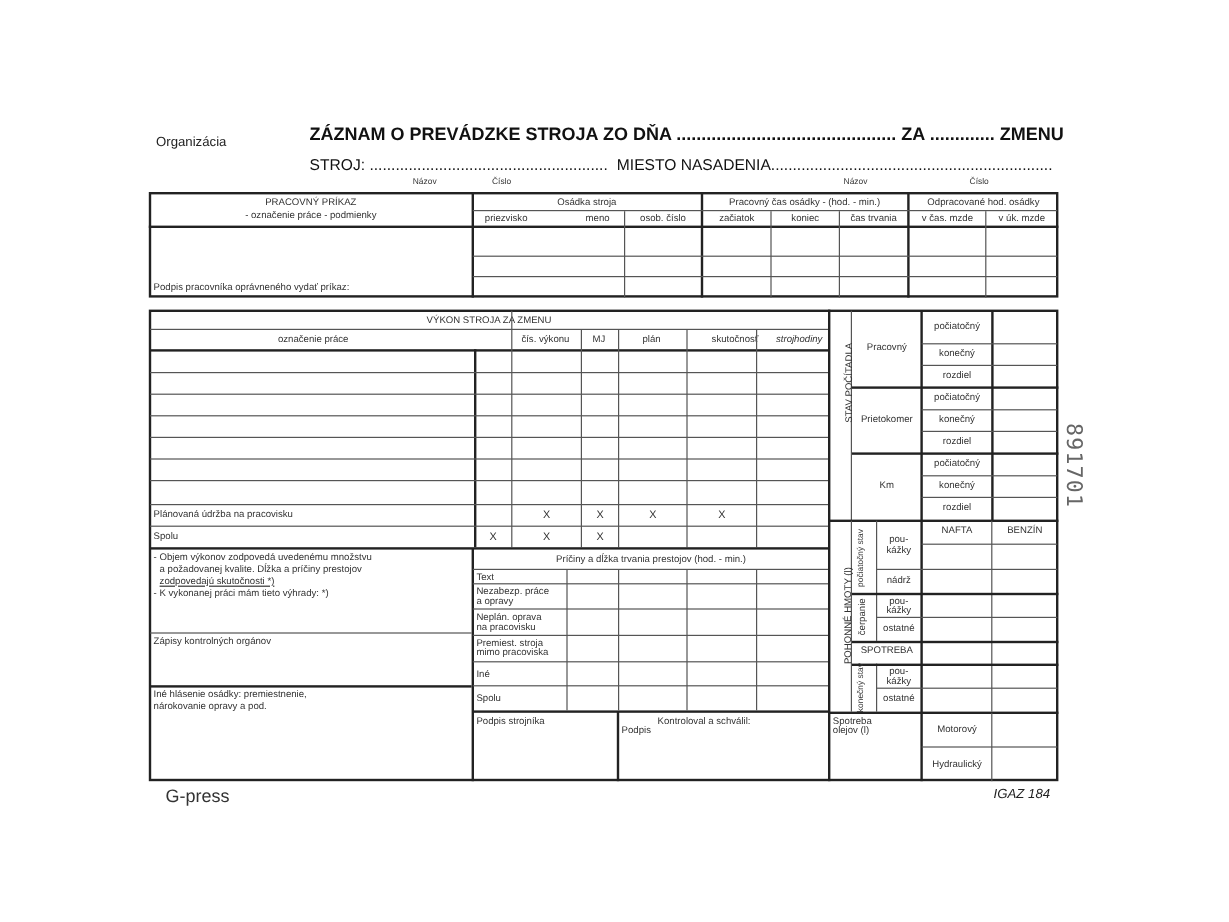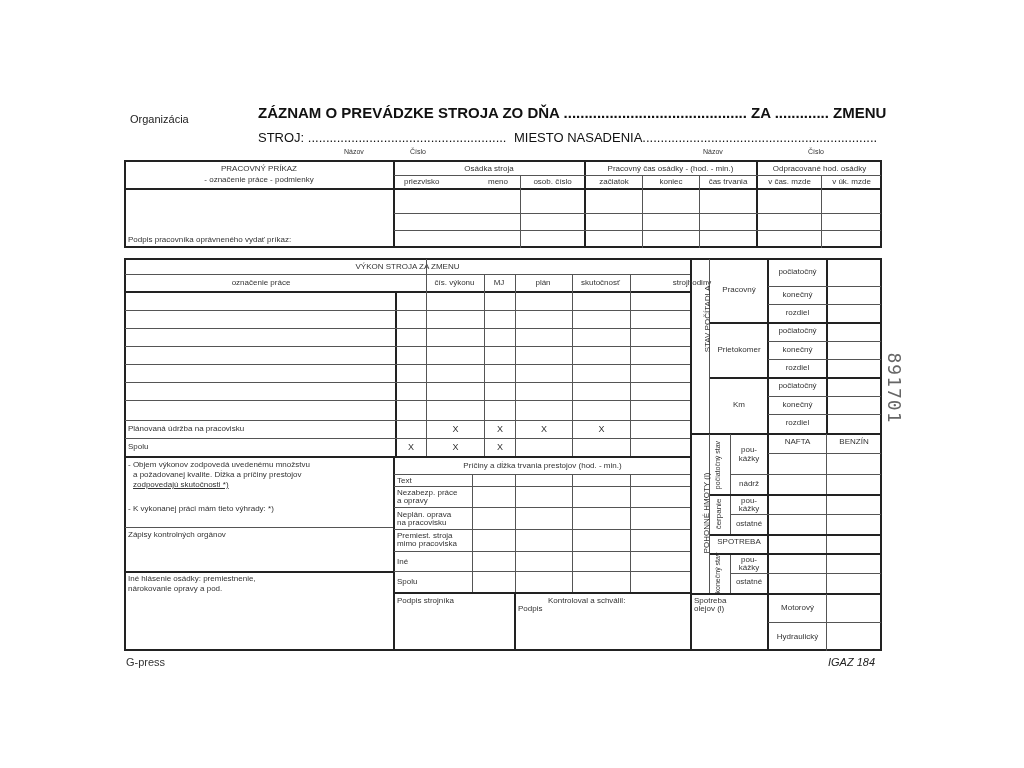--- a/index.html
+++ b/index.html
@@ -61,22 +61,22 @@
 <div class="box" style="left:124px;top:258px;width:758px;height:393px;"></div>
 
 <div class="vb" style="left:690px;top:258px;height:393px;"></div>
 <div class="hl" style="left:125px;top:274px;width:565px;"></div>
 <div class="hb" style="left:125px;top:291px;width:565px;"></div>
 <div class="t tc" style="left:126px;top:263px;width:563px;">VÝKON STROJA ZA ZMENU</div>
 <div class="t tc" style="left:126px;top:279px;width:270px;">označenie práce</div>
 <div class="t tc" style="left:426px;top:279px;width:57px;">čís. výkonu</div>
 <div class="t tc" style="left:484px;top:279px;width:30px;">MJ</div>
 <div class="t tc" style="left:515px;top:279px;width:56px;">plán</div>
-<div class="t tc" style="left:572px;top:279px;width:57px;">skutočnosť</div>
-<div class="t tc" style="left:656px;top:279px;width:72px;">strojhodiny</div>
+<div class="t tc" style="left:572px;top:279px;width:57px;padding-left:12px;">skutočnosť</div>
+<div class="t tc" style="left:630px;top:279px;width:72px;font-style:italic;">strojhodiny</div>
 
 <div class="vl" style="left:426px;top:259px;height:197px;"></div>
 <div class="vl" style="left:484px;top:275px;height:181px;"></div>
 <div class="vl" style="left:515px;top:275px;height:181px;"></div>
 <div class="vl" style="left:572px;top:275px;height:181px;"></div>
 <div class="vl" style="left:630px;top:275px;height:181px;"></div>
 <div class="vb" style="left:395px;top:291px;height:165px;"></div>
 
 <div class="hl" style="left:125px;top:310px;width:565px;"></div>
 <div class="hl" style="left:125px;top:328px;width:565px;"></div>
@@ -95,21 +95,21 @@
 <div class="x" style="left:573px;top:424px;width:57px;">X</div>
 <div class="t" style="left:128px;top:443px;">Spolu</div>
 <div class="x" style="left:396px;top:442px;width:30px;">X</div>
 <div class="x" style="left:427px;top:442px;width:57px;">X</div>
 <div class="x" style="left:485px;top:442px;width:30px;">X</div>
 
 <div class="vb" style="left:393px;top:457px;height:194px;"></div>
 <div class="t" style="left:128px;top:461px;">- Objem výkonov zodpovedá uvedenému množstvu</div>
 <div class="t" style="left:133px;top:471px;">a požadovanej kvalite. Dĺžka a príčiny prestojov</div>
 <div class="t" style="left:133px;top:481px;text-decoration:underline;">zodpovedajú skutočnosti *)</div>
-<div class="t" style="left:128px;top:505px;">- K vykonanej práci mám tieto výhrady: *)</div>
+<div class="t" style="left:128px;top:491px;">- K vykonanej práci mám tieto výhrady: *)</div>
 <div class="hl" style="left:125px;top:527px;width:268px;"></div>
 <div class="t" style="left:128px;top:531px;">Zápisy kontrolných orgánov</div>
 <div class="hb" style="left:125px;top:571px;width:268px;"></div>
 <div class="t" style="left:128px;top:575px;">Iné hlásenie osádky: premiestnenie,</div>
 <div class="t" style="left:128px;top:585px;">nárokovanie opravy a pod.</div>
 
 <div class="t tc" style="left:395px;top:462px;width:295px;">Príčiny a dĺžka trvania prestojov (hod. - min.)</div>
 <div class="hl" style="left:394px;top:474px;width:296px;"></div>
 <div class="hl" style="left:394px;top:486px;width:296px;"></div>
 <div class="hl" style="left:394px;top:507px;width:296px;"></div>
@@ -198,15 +198,15 @@
 <div class="t tc" style="left:731px;top:564px;width:36px;">kážky</div>
 <div class="t tc" style="left:731px;top:578px;width:36px;">ostatné</div>
 
 <div class="t" style="left:694px;top:597px;">Spotreba</div>
 <div class="t" style="left:694px;top:605px;">olejov (l)</div>
 <div class="vl" style="left:826px;top:594px;height:57px;"></div>
 <div class="hl" style="left:768px;top:622px;width:113px;"></div>
 <div class="t tc" style="left:769px;top:604px;width:57px;">Motorový</div>
 <div class="t tc" style="left:769px;top:633px;width:57px;">Hydraulický</div>
 
-<div class="t" style="left:126px;top:656px;font-size:11px;">G-press</div>
+<div class="t" style="left:138px;top:656px;font-size:15px;">G-press</div>
 <div class="t" style="left:828px;top:656px;font-size:11px;font-style:italic;color:#222;">IGAZ 184</div>
 <div class="abs" style="left:855px;top:378px;width:80px;height:20px;transform:rotate(90deg);transform-origin:center center;font-family:'DejaVu Sans Mono', monospace;font-size:18px;color:#666;text-align:center;letter-spacing:1px;">891701</div>
 
 </body></html>

